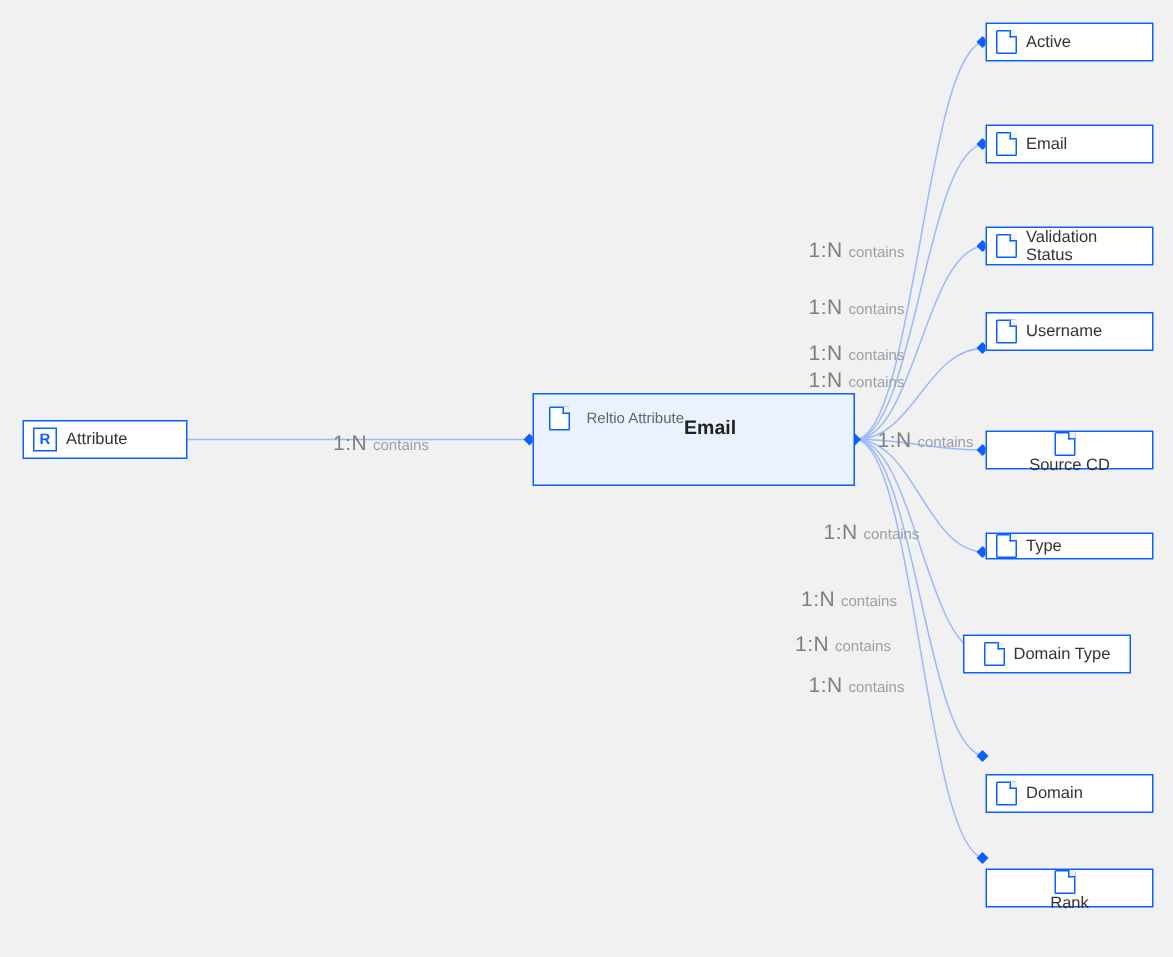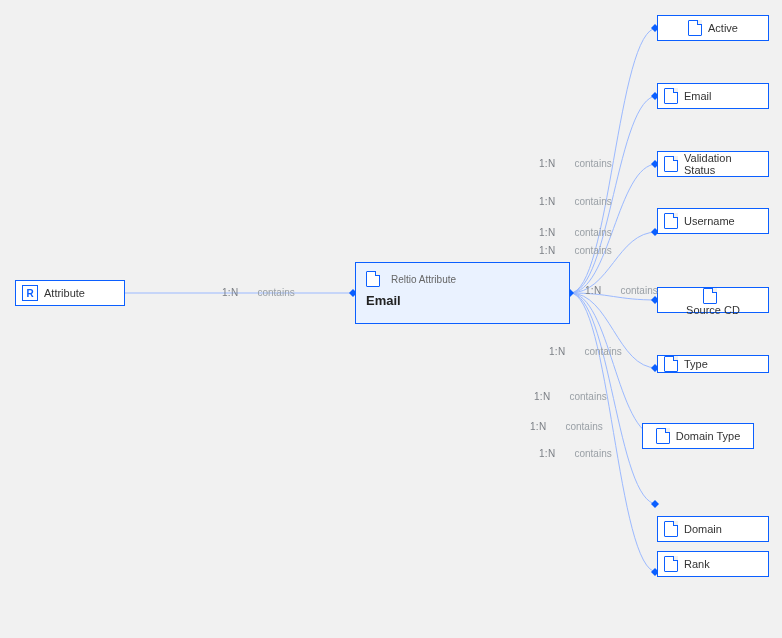--- a/index.html
+++ b/index.html
@@ -1,25 +1,25 @@
 <!DOCTYPE html>
 <html><head>
 <meta charset="utf-8">
 <style>
   html,body{margin:0;padding:0;width:782px;height:638px;background:#f1f1f1;font-family:"Segoe UI",Arial,sans-serif;font-size:11px;color:#333;overflow:hidden}
   svg{position:absolute;top:0;left:0;pointer-events:none}
   .node{position:absolute;background:#fff;border:1px solid #0b5fff;box-sizing:border-box;display:flex;align-items:center;padding:0 6px}
-  .node.center{background:#eaf2ff;flex-direction:column;align-items:flex-start;justify-content:flex-start;padding:8px 10px}
+  .node.center{background:#eaf2ff;flex-direction:row;align-items:flex-start;justify-content:flex-start;padding:8px 10px}
   .node.center .subtitle{color:#666;font-size:10px;display:flex;align-items:center;gap:5px}
   .node.center .title{font-weight:600;font-size:13px;margin-top:6px;color:#222}
   .doc-icon{width:12px;height:14px;border:1px solid #0b5fff;border-radius:1px;position:relative;flex:0 0 auto;margin-right:6px;background:#fff}
   .doc-icon::after{content:"";position:absolute;top:-1px;right:-1px;width:4px;height:4px;background:#f1f1f1;border-bottom:1px solid #0b5fff;border-left:1px solid #0b5fff}
   .r-icon{width:14px;height:14px;border:1px solid #0b5fff;display:flex;align-items:center;justify-content:center;color:#0b5fff;font-weight:700;font-size:10px;margin-right:6px;background:#fff}
   .edge-label{position:absolute;color:#9aa0a6;font-size:10px;pointer-events:none;white-space:nowrap}
-  .edge-label .card{font-size:10px;letter-spacing:.3px;color:#7b7f85;margin-right:19px}
+  .edge-label .card{font-size:14px;letter-spacing:.3px;color:#7b7f85;margin-right:4px}
 </style>
 </head>
 <body>
 
 <svg id="edges" width="782" height="638">
     <line x1="125" y1="293" x2="355" y2="293" stroke="#9bb9ff" stroke-width="1"></line>
     <polygon points="353,289 357,293 353,297 349,293" fill="#0b5fff"></polygon>
     <path d="M 570 293 C 610 293 617 28 657 28" stroke="#9bb9ff" fill="none" stroke-width="1"></path>
     <polygon points="655,24 659,28 655,32 651,28" fill="#0b5fff"></polygon>
     <path d="M 570 293 C 610 293 617 96 657 96" stroke="#9bb9ff" fill="none" stroke-width="1"></path>
@@ -52,21 +52,21 @@
     <span>Reltio Attribute</span>
   </div>
   <div class="title">Email</div>
 </div>
 
 <div class="edge-label" id="left-edge-label" style="left: 222px; top: 287px;">
   <span class="card">1:N</span><span>contains</span>
 </div>
 
 <div id="attr-container">
-    <div class="node" style="left: 657px; top: 15px; width: 112px; height: 26px; justify-content: center;">
+    <div class="node" style="left: 657px; top: 15px; width: 112px; height: 26px;">
       <span class="doc-icon"></span>
       <span>Active</span>
     </div>
     <div class="edge-label" style="left: 539px; top: 158px;"><span class="card">1:N</span><span>contains</span></div>
     <div class="node" style="left: 657px; top: 83px; width: 112px; height: 26px;">
       <span class="doc-icon"></span>
       <span>Email</span>
     </div>
     <div class="edge-label" style="left: 539px; top: 196px;"><span class="card">1:N</span><span>contains</span></div>
     <div class="node" style="left: 657px; top: 151px; width: 112px; height: 26px;">
@@ -92,18 +92,18 @@
     <div class="node" style="left: 642px; top: 423px; width: 112px; height: 26px; justify-content: center;">
       <span class="doc-icon"></span>
       <span>Domain Type</span>
     </div>
     <div class="edge-label" style="left: 534px; top: 391px;"><span class="card">1:N</span><span>contains</span></div>
     <div class="node" style="left: 657px; top: 516px; width: 112px; height: 26px;">
       <span class="doc-icon"></span>
       <span>Domain</span>
     </div>
     <div class="edge-label" style="left: 530px; top: 421px;"><span class="card">1:N</span><span>contains</span></div>
-    <div class="node" style="left: 657px; top: 551px; width: 112px; height: 26px;">
+    <div class="node" style="left: 657px; top: 579px; width: 112px; height: 26px; flex-direction: column;">
       <span class="doc-icon"></span>
       <span>Rank</span>
     </div>
     <div class="edge-label" style="left: 539px; top: 448px;"><span class="card">1:N</span><span>contains</span></div>
   </div>
 
 </body></html>

